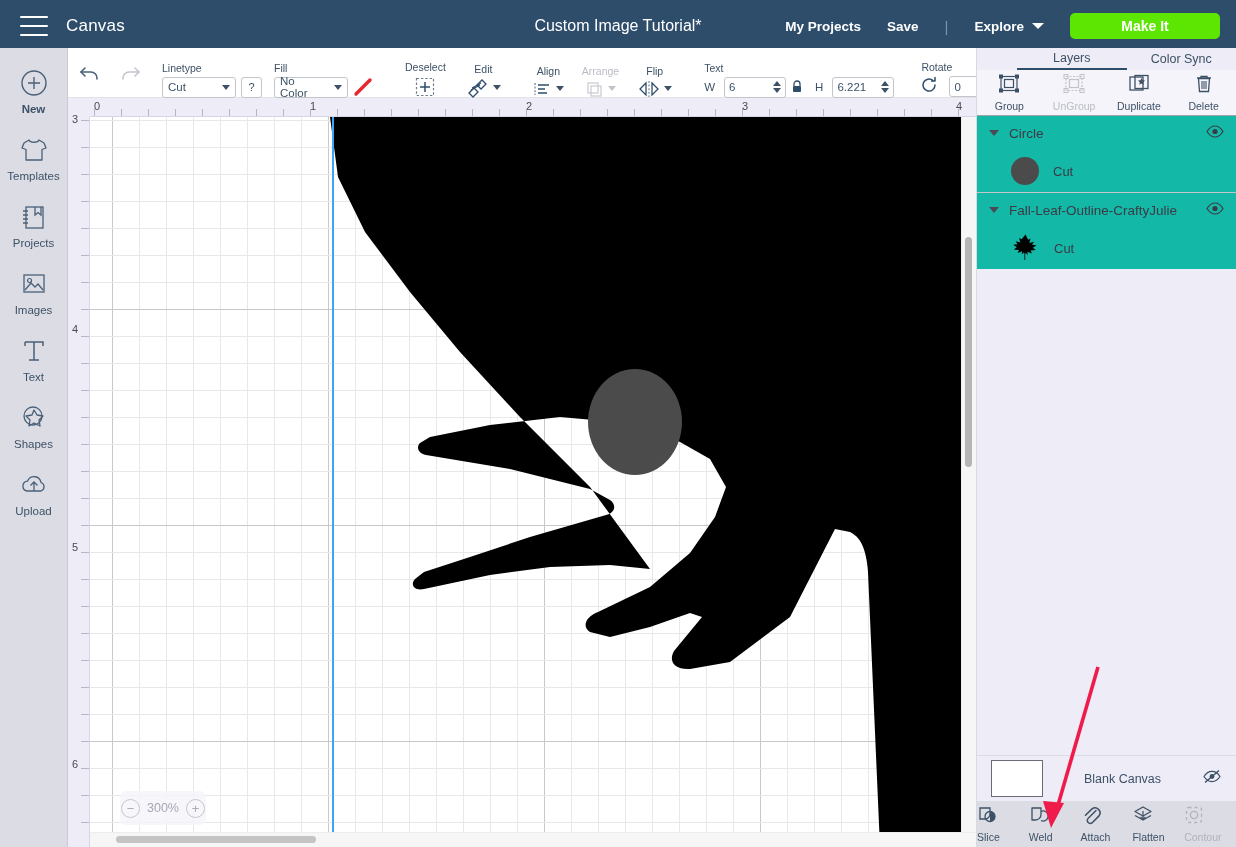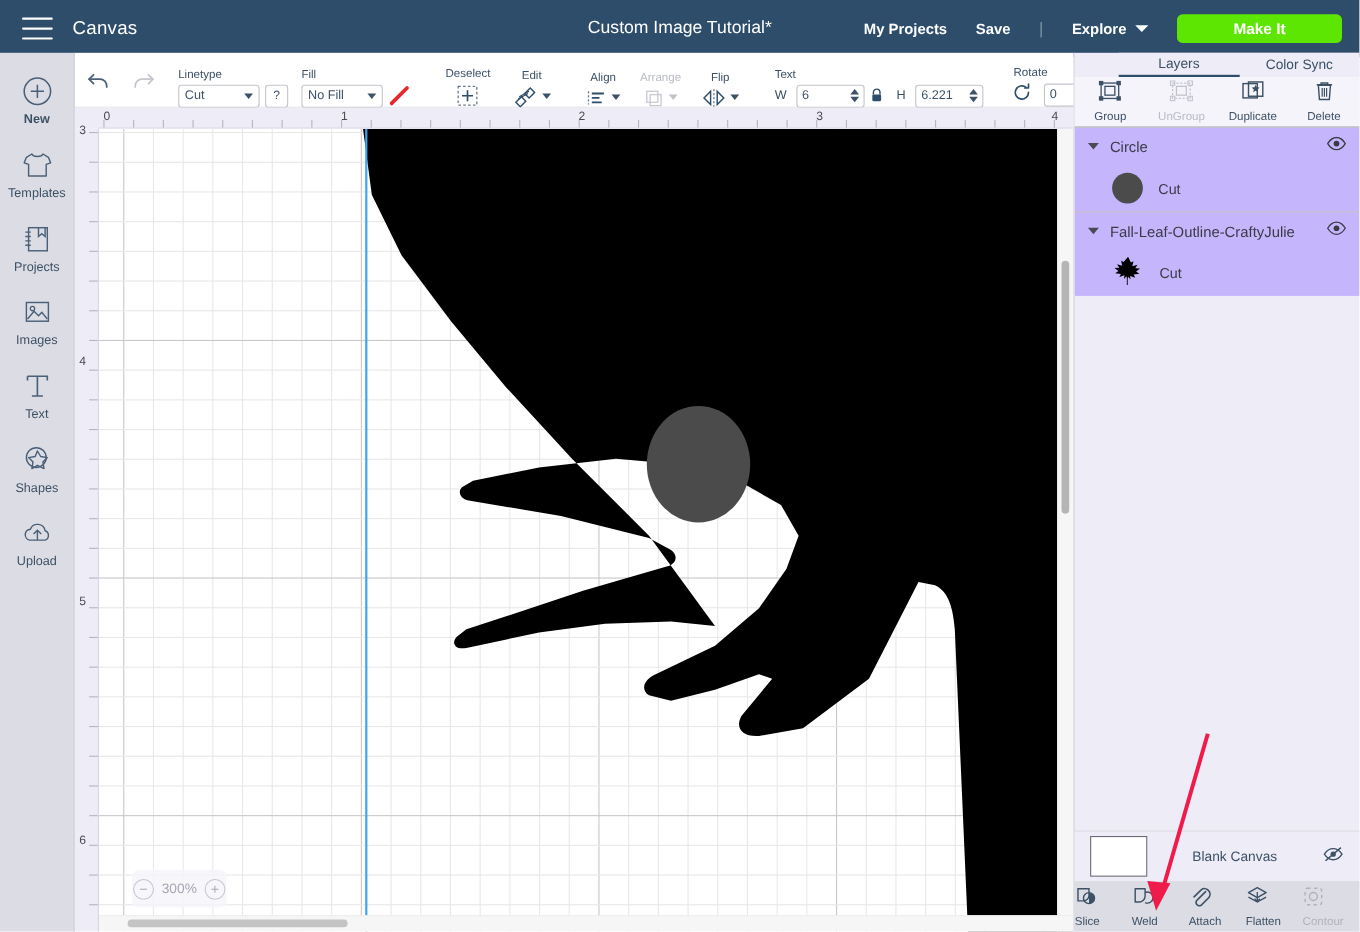--- a/index.html
+++ b/index.html
@@ -148,21 +148,21 @@
   }
   .tab.active{ border-bottom:2px solid #2d4d6b; }
   .ops{
     display:flex; height:46px; background:#f5f4fa; border-bottom:1px solid #a3a3a3;
   }
   .op{ flex:1; display:flex; flex-direction:column; align-items:center; justify-content:center; cursor:pointer; }
   .op-lbl{ font-size:10.5px; color:#3d5166; margin-top:2px;}
   .op.dis .op-lbl{ color:#b9bcc4; }
 
   .layers{ position:absolute; left:0; right:0; top:68px; bottom:92px; overflow:hidden; }
-  .lgroup{ background:#c4b5fd; }
+  .lgroup{ background:#14b8a6; }
   .lgroup + .lgroup{ border-top:1px solid #c4c4cb; }
   .lg-head{ display:flex; align-items:center; height:34px; padding:0 12px; cursor:pointer;}
   .tri{ width:0;height:0;border-left:5px solid transparent;border-right:5px solid transparent;border-top:6px solid #4a4a55; margin-right:10px;}
   .lg-name{ font-size:13.5px; color:#3b3b46; flex:1; white-space:nowrap; overflow:hidden;}
   .eye{ cursor:pointer; }
   .lg-row{ display:flex; align-items:center; height:42px; padding:0 12px 0 34px; cursor:pointer;}
   .thumb-circle{ width:28px;height:28px;border-radius:50%; background:#4b4b4b; }
   .lg-row-lbl{ font-size:13px; color:#3b3b46; margin-left:14px;}
 
   .canvasrow{
@@ -308,21 +308,21 @@
             <span class="caret"></span>
           </div>
           <div class="qbtn">?</div>
         </div>
       </div>
 
       <div class="tb-cell">
         <span class="tb-lbl">Fill</span>
         <div class="tb-row">
           <div class="sel">
-            <span class="cap">No Fill</span>
+            <span class="cap">No Color</span>
             <span class="caret"></span>
           </div>
           <span class="swatch-red">
             <svg width="20" height="20" viewBox="0 0 20 20">
                 <path d="M3 17L17 3" stroke="#e8262d" stroke-width="3.4" stroke-linecap="round"></path>
               </svg>
           </span>
         </div>
       </div>
     </div>

